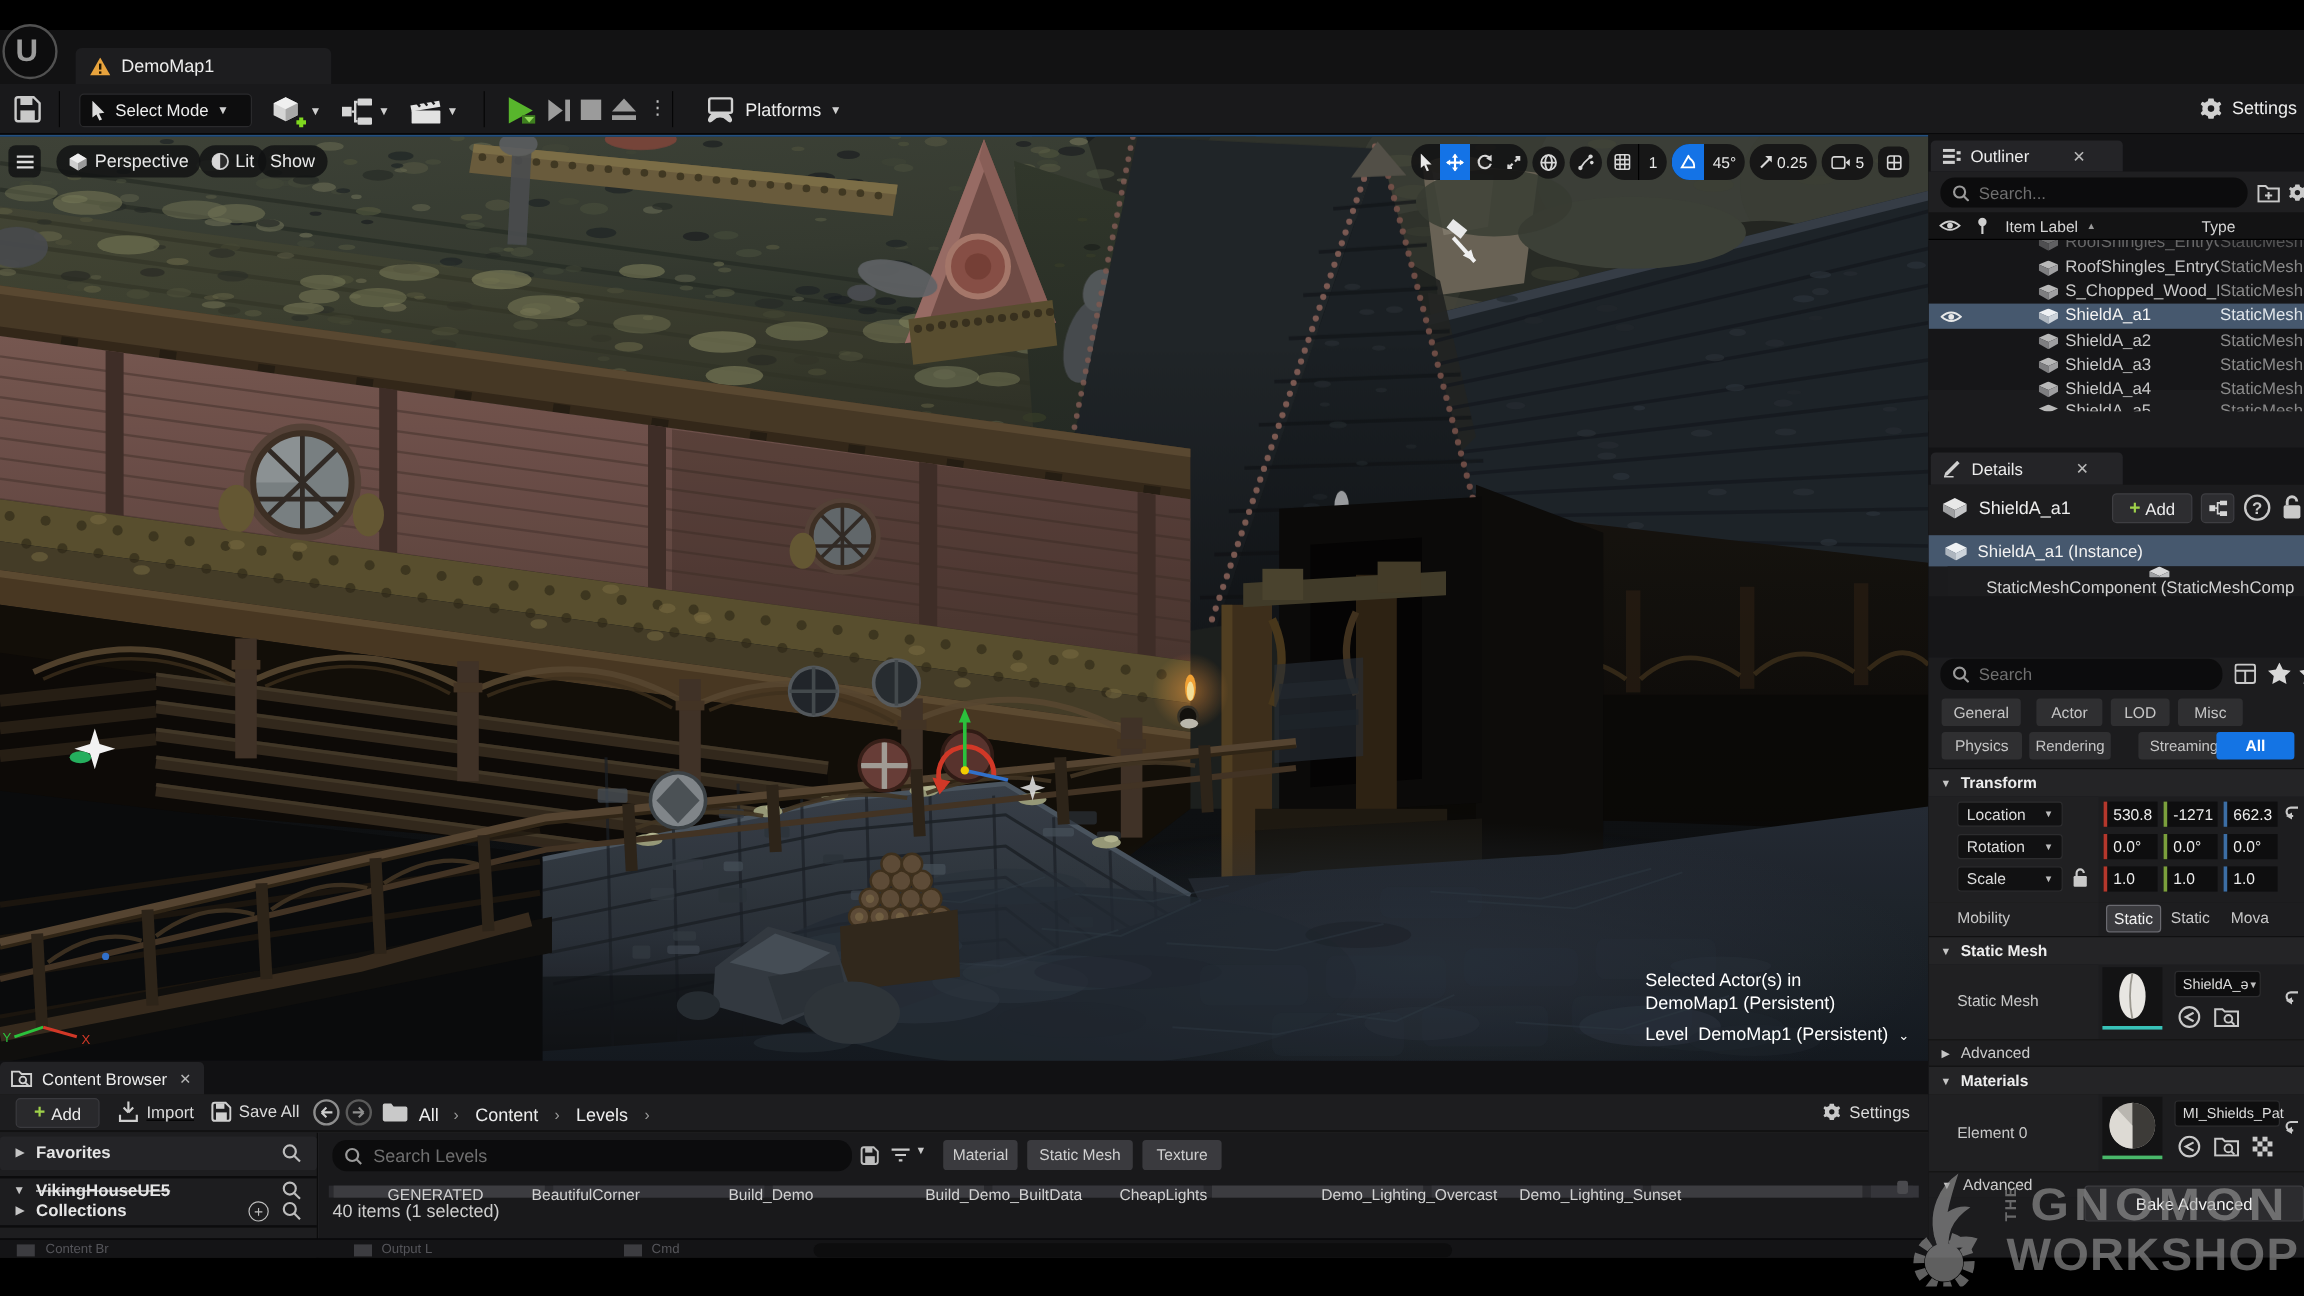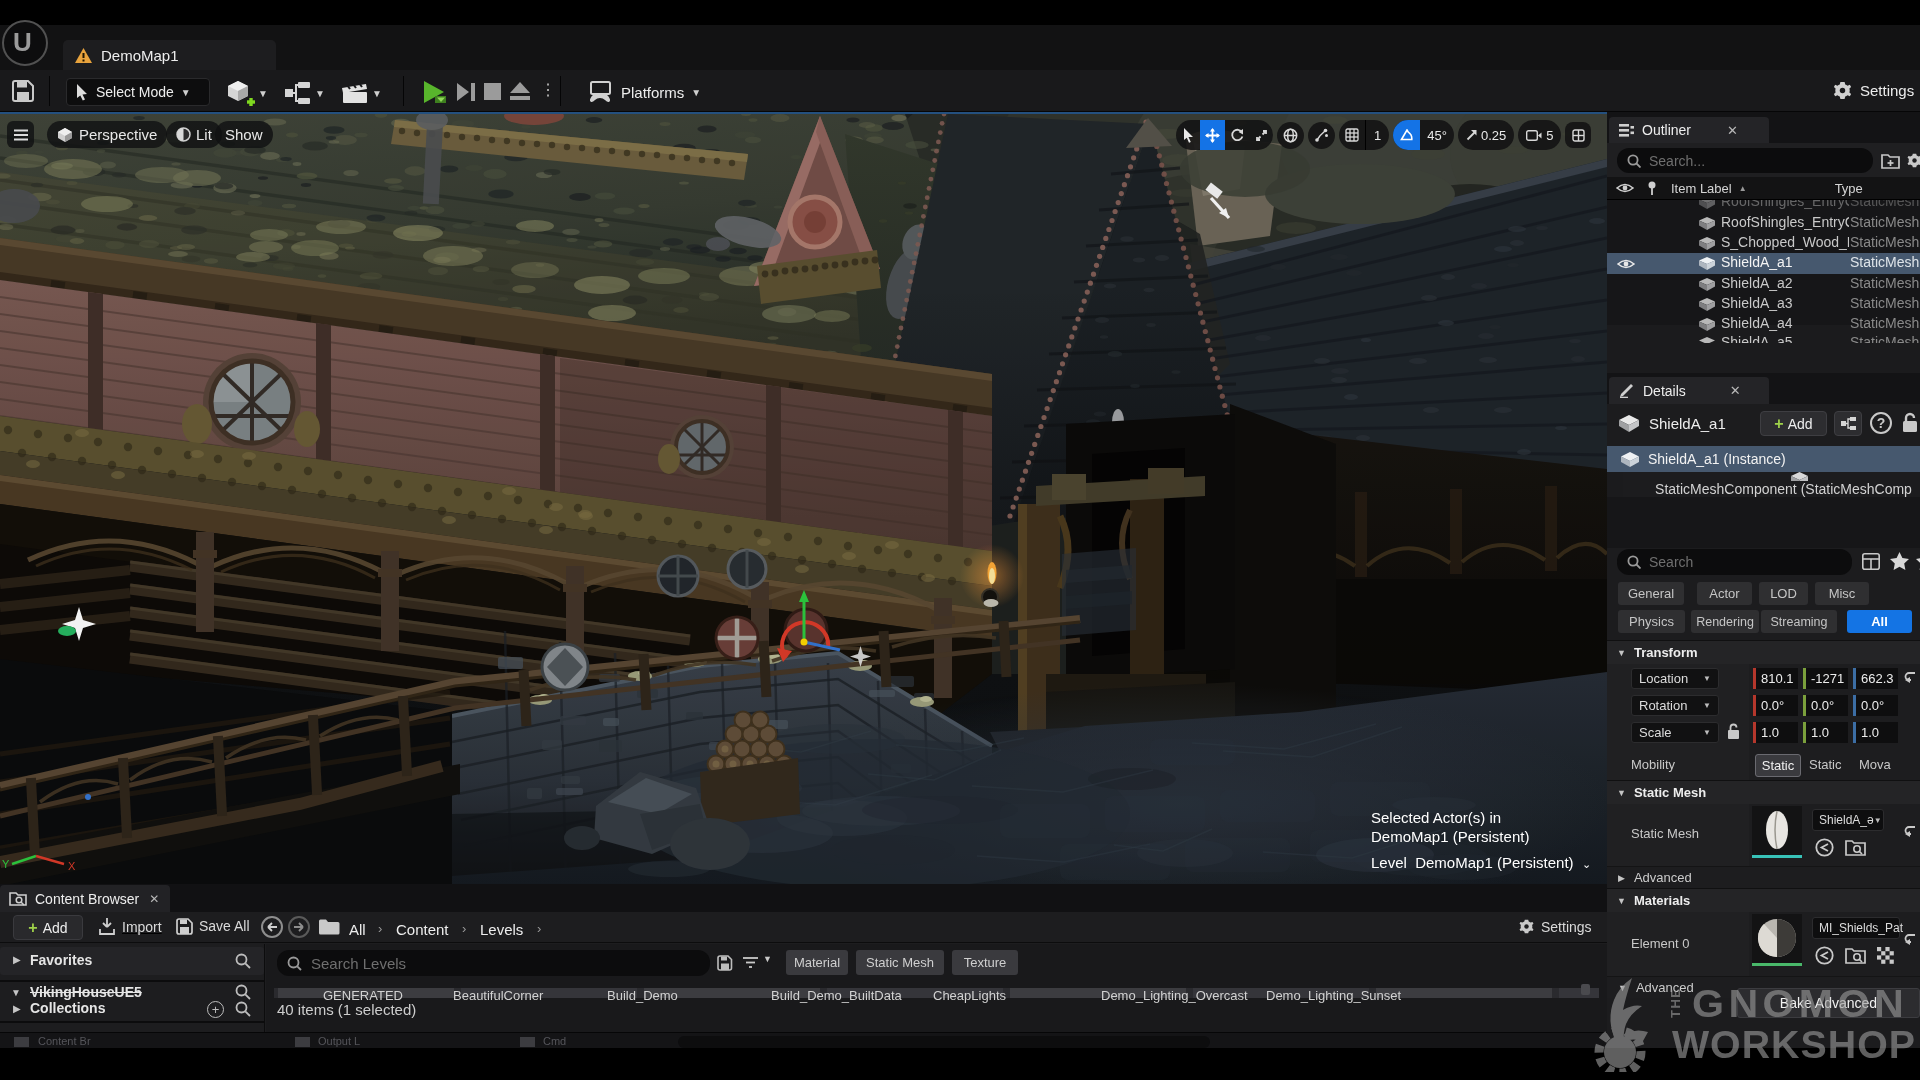--- a/index.html
+++ b/index.html
@@ -1520,36 +1520,36 @@
     </svg>
   <svg class="abs" style="left:309px;top:440px;" width="10" height="18">
       <path d="M9.5 0 L12.4 6 L19 6.9 L14.2 11.4 L15.4 18 L9.5 14.8 L3.6 18 L4.8 11.4 L0 6.9 L6.6 6 Z" fill="#d8d8d8"></path>
     </svg>
   <div class="abs chip" style="left:11px;top:470px;width:66px;height:23px;">General</div>
   <div class="abs chip" style="left:90px;top:470px;width:55px;height:23px;">Actor</div>
   <div class="abs chip" style="left:152px;top:470px;width:49px;height:23px;">LOD</div>
   <div class="abs chip" style="left:208px;top:470px;width:54px;height:23px;">Misc</div>
   <div class="abs chip" style="left:11px;top:498px;width:67px;height:23px;">Physics</div>
   <div class="abs chip" style="left:84px;top:498px;width:68px;height:23px;font-size:12.5px;">Rendering</div>
-  <div class="abs chip" style="left:154px;top:498px;width:76px;height:23px;font-size:12.5px;">Streaming</div>
+  <div class="abs chip" style="left:175px;top:498px;width:76px;height:23px;font-size:12.5px;">Streaming</div>
   <div class="abs chip" style="left:240px;top:498px;width:65px;height:23px;background:#1474e4;color:#fff;font-weight:bold;">All</div>
 
   <div class="abs" style="left:0;top:528px;width:313px;height:24px;background:#242426;border-top:1px solid #101011;display:flex;align-items:center;">
     <span style="color:#c5c5c5;font-size:9px;margin-left:10px;">▼</span>
     <span style="color:#ededed;font-size:13px;font-weight:bold;margin-left:8px;">Transform</span>
   </div>
   <div class="abs" style="left:0;top:552px;width:313px;height:88px;background:#1d1d1f;"></div>
   <div class="abs" style="left:0;top:552px;width:142px;height:88px;background:#202022;"></div>
 
   <div class="abs" style="left:24px;top:556px;width:88px;height:21px;background:#111112;border:1px solid #2c2c2e;border-radius:3px;display:flex;align-items:center;justify-content:space-between;padding:0 7px;">
     <span style="color:#dcdcdc;font-size:13px;">Location</span>
       <span style="color:#bdbdbd;font-size:8px;">▼</span>
   </div>
   <div class="abs" style="left:146px;top:556px;width:45px;height:21px;background:#0e0e0f;border-left:3px solid #b5372c;">
-      <span style="position:absolute;left:5px;top:3px;color:#ededed;font-size:13px;">810.1</span>
+      <span style="position:absolute;left:5px;top:3px;color:#ededed;font-size:13px;">530.8</span>
     </div>
   <div class="abs" style="left:196px;top:556px;width:45px;height:21px;background:#0e0e0f;border-left:3px solid #7ba03c;">
       <span style="position:absolute;left:5px;top:3px;color:#ededed;font-size:13px;">-1271</span>
     </div>
   <div class="abs" style="left:246px;top:556px;width:45px;height:21px;background:#0e0e0f;border-left:3px solid #3c6ea5;">
       <span style="position:absolute;left:5px;top:3px;color:#ededed;font-size:13px;">662.3</span>
     </div>
   <svg class="abs" style="left:297px;top:558px;" width="14" height="14">
       <path d="M11 3 H5 a3.5 3.5 0 0 0 0 7 h2" fill="none" stroke="#c9c9c9" stroke-width="1.8"></path>
       <polygon points="6,7 6,13 1,10" fill="#c9c9c9"></polygon>
@@ -1797,21 +1797,21 @@
     <div class="abs" style="left:8px;top:6px;width:1320px;height:10px;background:#2a2a2e;"></div>
     <div class="abs" style="left:12px;top:6px;width:176px;height:10px;background:#3c3c40;"></div>
     <div class="abs" style="left:195px;top:6px;width:176px;height:10px;background:#35353a;"></div>
     <div class="abs" style="left:378px;top:6px;width:176px;height:10px;background:#3c3c40;"></div>
     <div class="abs" style="left:561px;top:6px;width:176px;height:10px;background:#35353a;"></div>
     <div class="abs" style="left:744px;top:6px;width:176px;height:10px;background:#3c3c40;"></div>
     <div class="abs" style="left:927px;top:6px;width:176px;height:10px;background:#35353a;"></div>
     <div class="abs" style="left:1110px;top:6px;width:176px;height:10px;background:#3c3c40;"></div>
     <div class="abs" style="left:1293px;top:6px;width:40px;height:10px;background:#35353a;"></div>
     <div class="abs" style="left:57px;top:6px;color:#d2d2d2;font-size:13px;">GENERATED</div>
-    <div class="abs" style="left:187px;top:6px;color:#d2d2d2;font-size:13px;">BeautifulCorner</div>
+    <div class="abs" style="left:177px;top:6px;color:#d2d2d2;font-size:13px;">BeautifulCorner</div>
     <div class="abs" style="left:341px;top:6px;color:#d2d2d2;font-size:13px;">Build_Demo</div>
     <div class="abs" style="left:505px;top:6px;color:#d2d2d2;font-size:13px;">Build_Demo_BuiltData</div>
     <div class="abs" style="left:667px;top:6px;color:#d2d2d2;font-size:13px;">CheapLights</div>
     <div class="abs" style="left:835px;top:6px;color:#d2d2d2;font-size:13px;">Demo_Lighting_Overcast</div>
     <div class="abs" style="left:1000px;top:6px;color:#d2d2d2;font-size:13px;">Demo_Lighting_Sunset</div>
   </div>
   <span class="abs" style="left:277px;top:117px;color:#cdcdcd;font-size:15px;">40 items (1 selected)</span>
   <div class="abs" style="left:1581px;top:100px;width:9px;height:11px;background:#4a4a4e;border-radius:2px;"></div>
 
   <div class="abs" style="left:0;top:148px;width:1607px;height:16px;background:#141416;border-top:1px solid #060607;">

